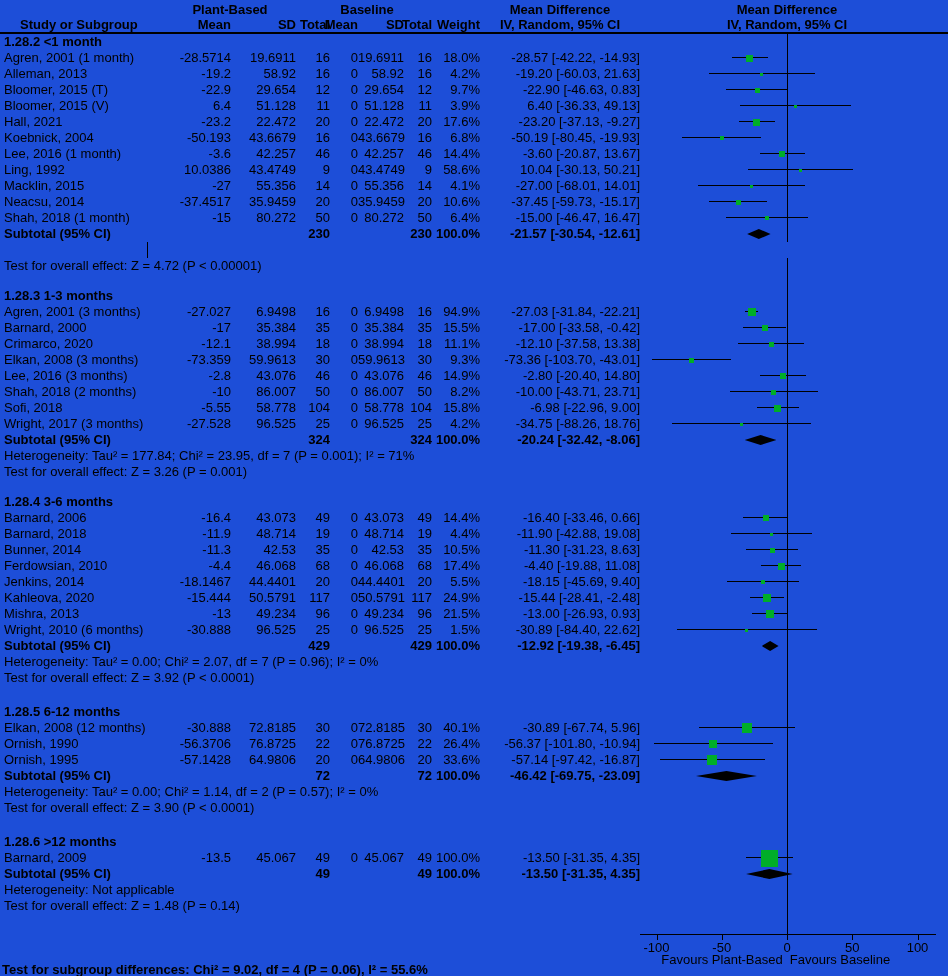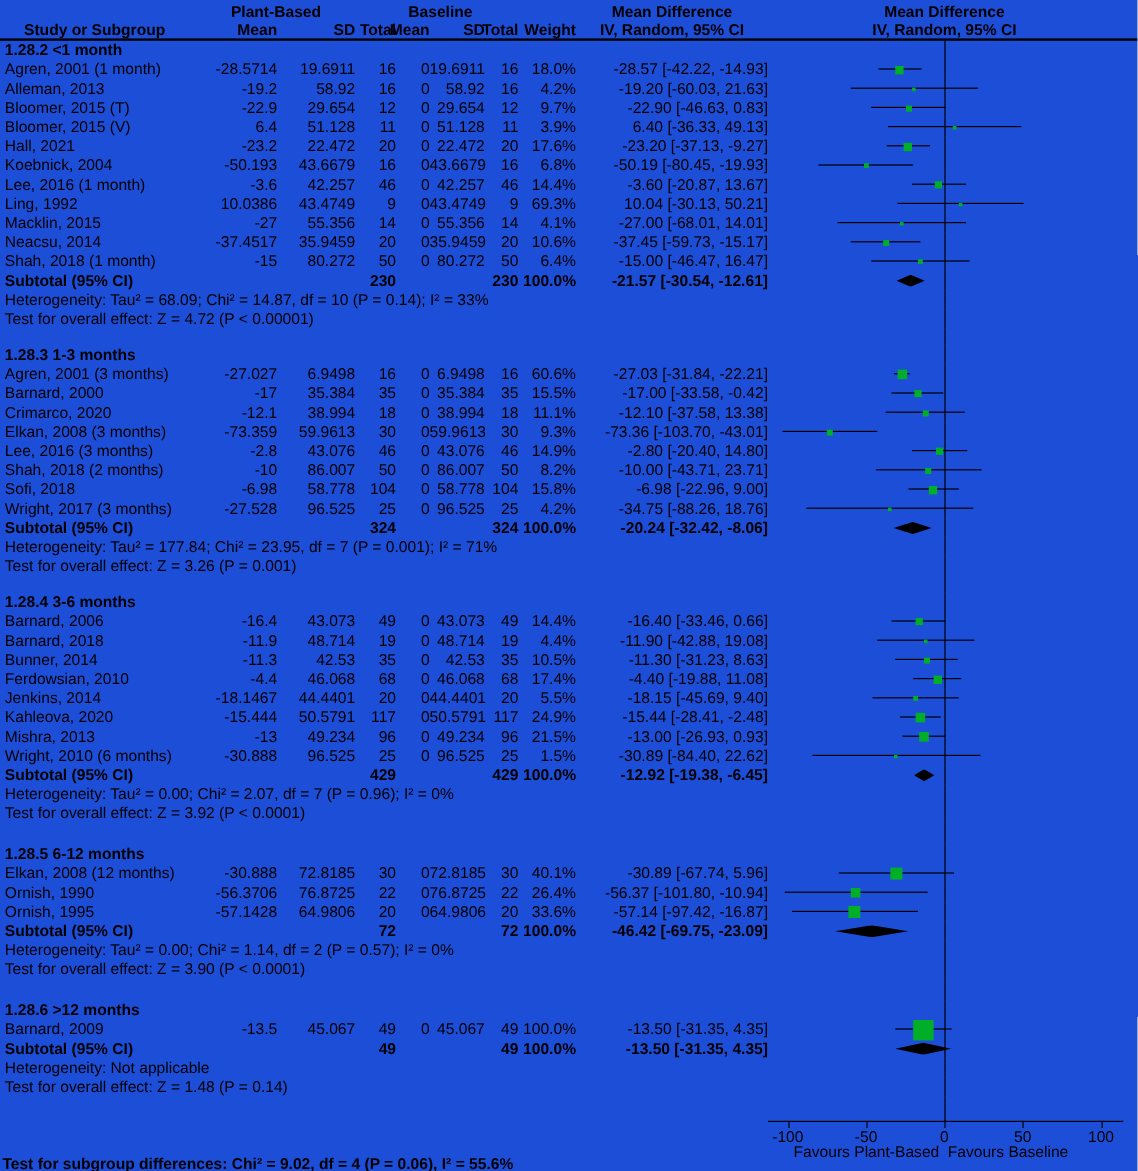--- a/index.html
+++ b/index.html
@@ -163,21 +163,21 @@
         </div>
       </div>
       <div class="row">
         <div class="c-study">Ling, 1992</div>
         <div class="c-num">10.0386</div>
         <div class="c-num">43.4749</div>
         <div class="c-num">9</div>
         <div class="c-num">0</div>
         <div class="c-num">43.4749</div>
         <div class="c-num">9</div>
-        <div class="c-num">69.3%</div>
+        <div class="c-num">58.6%</div>
         <div class="c-ci">10.04 [-30.13, 50.21]</div>
         <div class="c-g">
           <span class="ci-line" style="left: 107.68px; width: 104.844px;"></span>
           <span class="sq" style="left: 158.602px; top: 6.5px; width: 3px; height: 3px; background: rgb(0, 174, 40);"></span>
         </div>
       </div>
       <div class="row">
         <div class="c-study">Macklin, 2015</div>
         <div class="c-num">-27</div>
         <div class="c-num">55.356</div>
@@ -230,21 +230,20 @@
         <div class="c-num"></div>
         <div class="c-num"></div>
         <div class="c-num bold">230</div>
         <div class="c-num bold">100.0%</div>
         <div class="c-ci bold">-21.57 [-30.54, -12.61]</div>
         <div class="c-g">
           <span class="dia" style="left: 107.152px; top: 3px; width: 23.3986px; height: 10px;"></span>
         </div>
       </div>
       <div class="row">
-        <div class="aux-text">Heterogeneity: Tau² = 68.09; Chi² = 14.87, df = 10 (P = 0.14); I² = 33%</div>
         <div class="c-g"></div>
       </div>
       <div class="row">
         <div class="aux-text">Test for overall effect: Z = 4.72 (P &lt; 0.00001)</div>
         <div class="c-g"></div>
       </div>
       <div class="row" style="height: 14px;">
         <div class="aux-text"></div>
         <div class="c-g"></div>
       </div>
@@ -253,21 +252,21 @@
         <div class="c-g"></div>
       </div>
       <div class="row">
         <div class="c-study">Agren, 2001 (3 months)</div>
         <div class="c-num">-27.027</div>
         <div class="c-num">6.9498</div>
         <div class="c-num">16</div>
         <div class="c-num">0</div>
         <div class="c-num">6.9498</div>
         <div class="c-num">16</div>
-        <div class="c-num">60.6%</div>
+        <div class="c-num">94.9%</div>
         <div class="c-ci">-27.03 [-31.84, -22.21]</div>
         <div class="c-g">
           <span class="ci-line" style="left: 105.449px; width: 12.5671px;"></span>
           <span class="sq" style="left: 107.726px; top: 4px; width: 8px; height: 8px; background: rgb(0, 174, 40);"></span>
         </div>
       </div>
       <div class="row">
         <div class="c-study">Barnard, 2000</div>
         <div class="c-num">-17</div>
         <div class="c-num">35.384</div>
@@ -337,21 +336,21 @@
         <div class="c-num">50</div>
         <div class="c-num">8.2%</div>
         <div class="c-ci">-10.00 [-43.71, 23.71]</div>
         <div class="c-g">
           <span class="ci-line" style="left: 89.9584px; width: 87.9831px;"></span>
           <span class="sq" style="left: 131.45px; top: 5.5px; width: 5px; height: 5px; background: rgb(0, 174, 40);"></span>
         </div>
       </div>
       <div class="row">
         <div class="c-study">Sofi, 2018</div>
-        <div class="c-num">-6.98</div>
+        <div class="c-num">-5.55</div>
         <div class="c-num">58.778</div>
         <div class="c-num">104</div>
         <div class="c-num">0</div>
         <div class="c-num">58.778</div>
         <div class="c-num">104</div>
         <div class="c-num">15.8%</div>
         <div class="c-ci">-6.98 [-22.96, 9.00]</div>
         <div class="c-g">
           <span class="ci-line" style="left: 117.037px; width: 41.7078px;"></span>
           <span class="sq" style="left: 134.391px; top: 4.5px; width: 7px; height: 7px; background: rgb(0, 174, 40);"></span>

